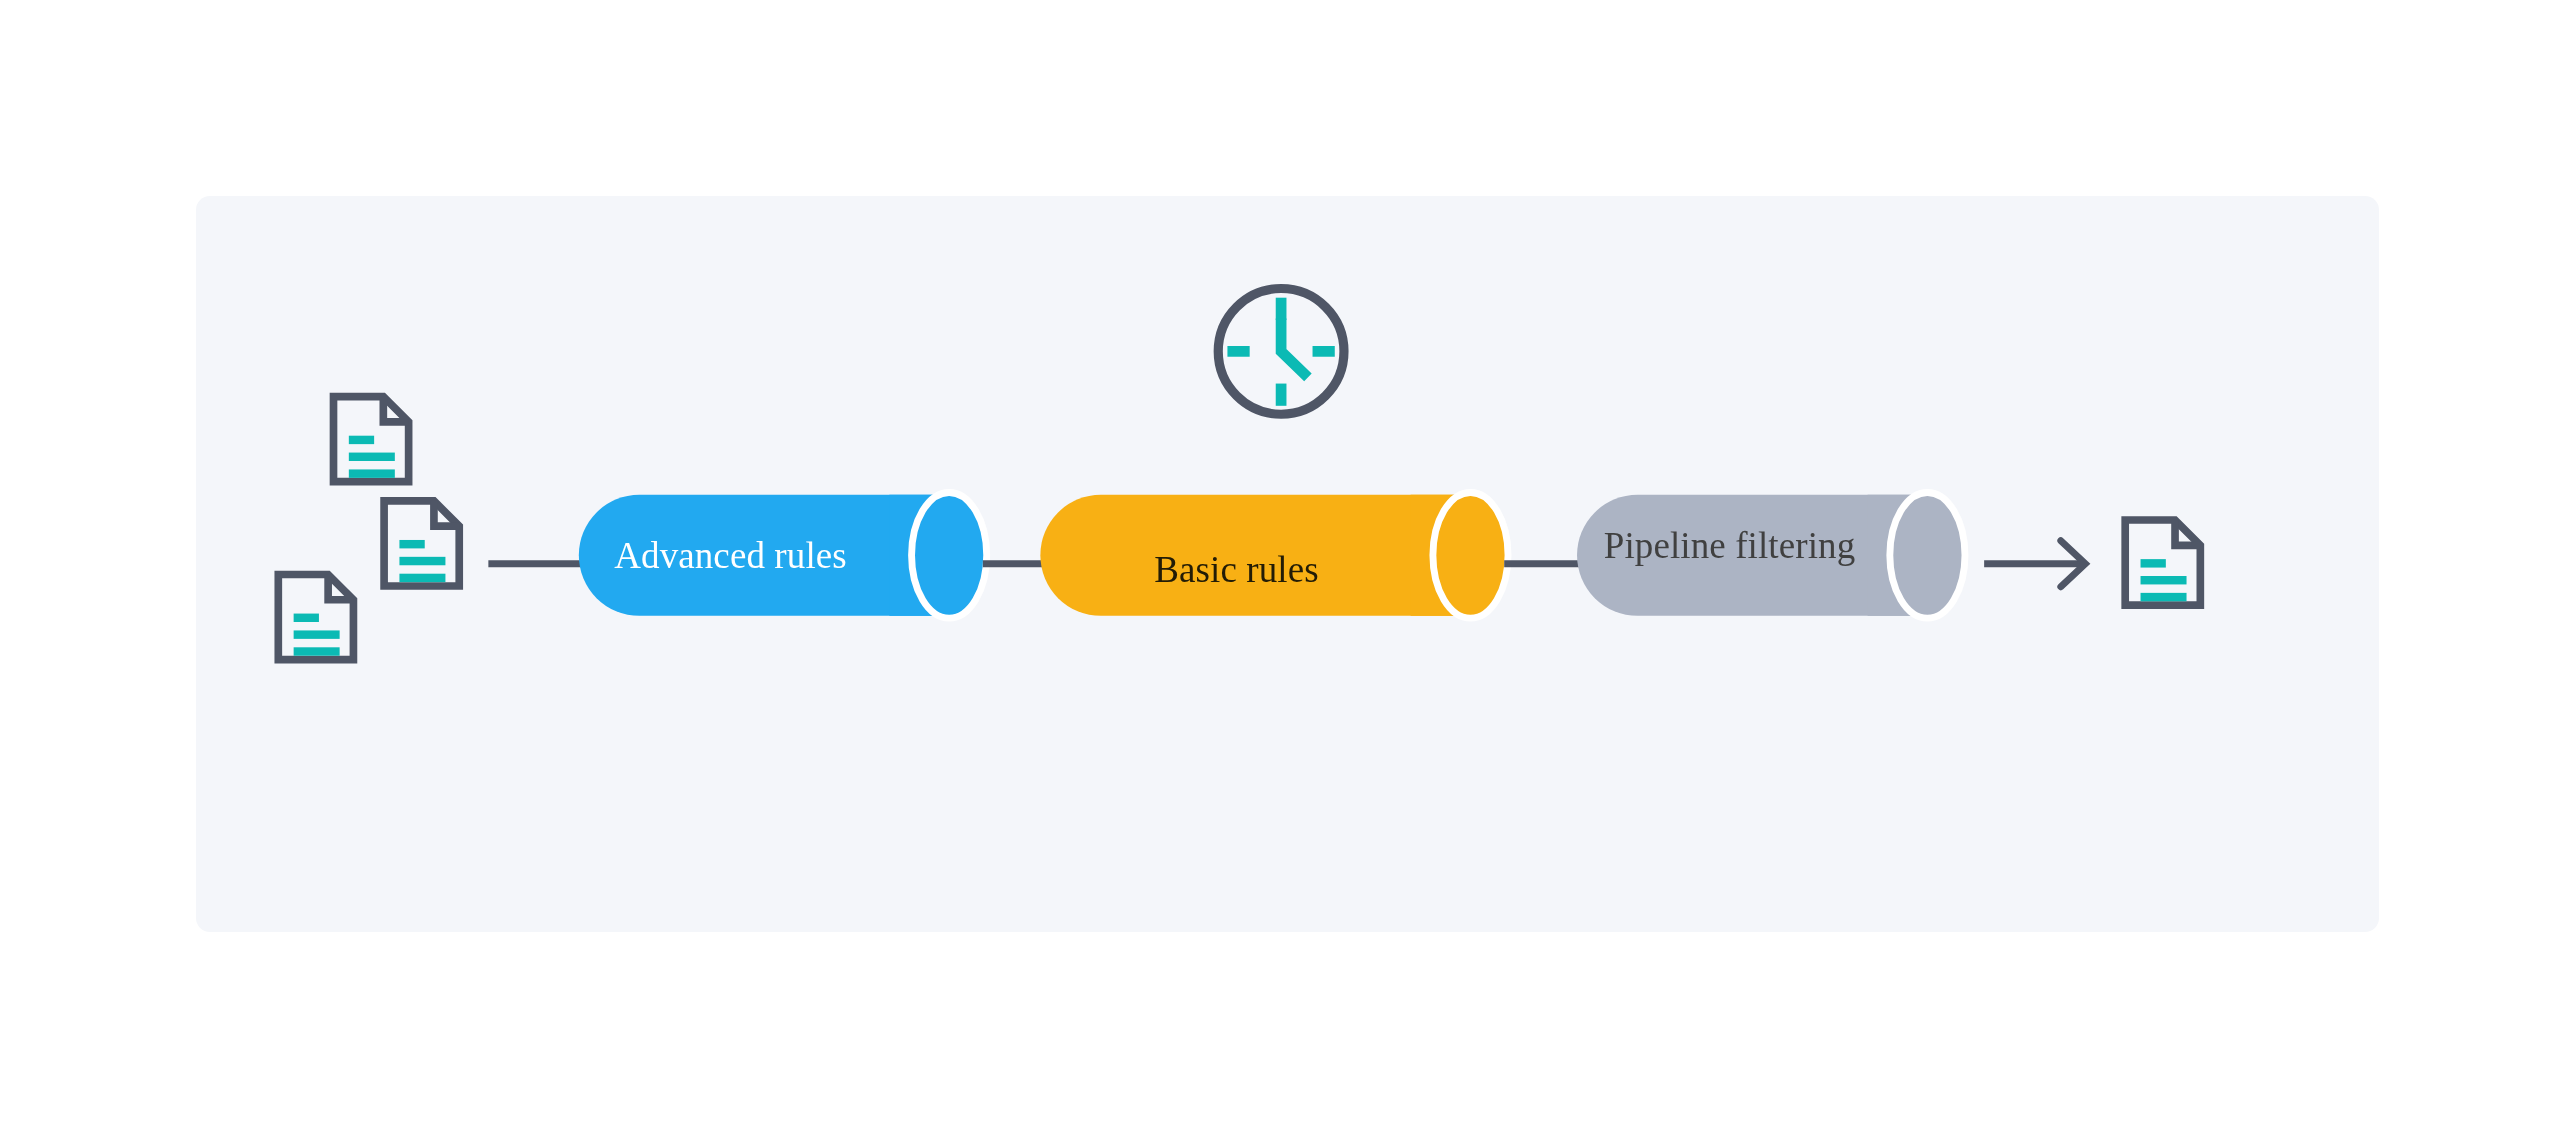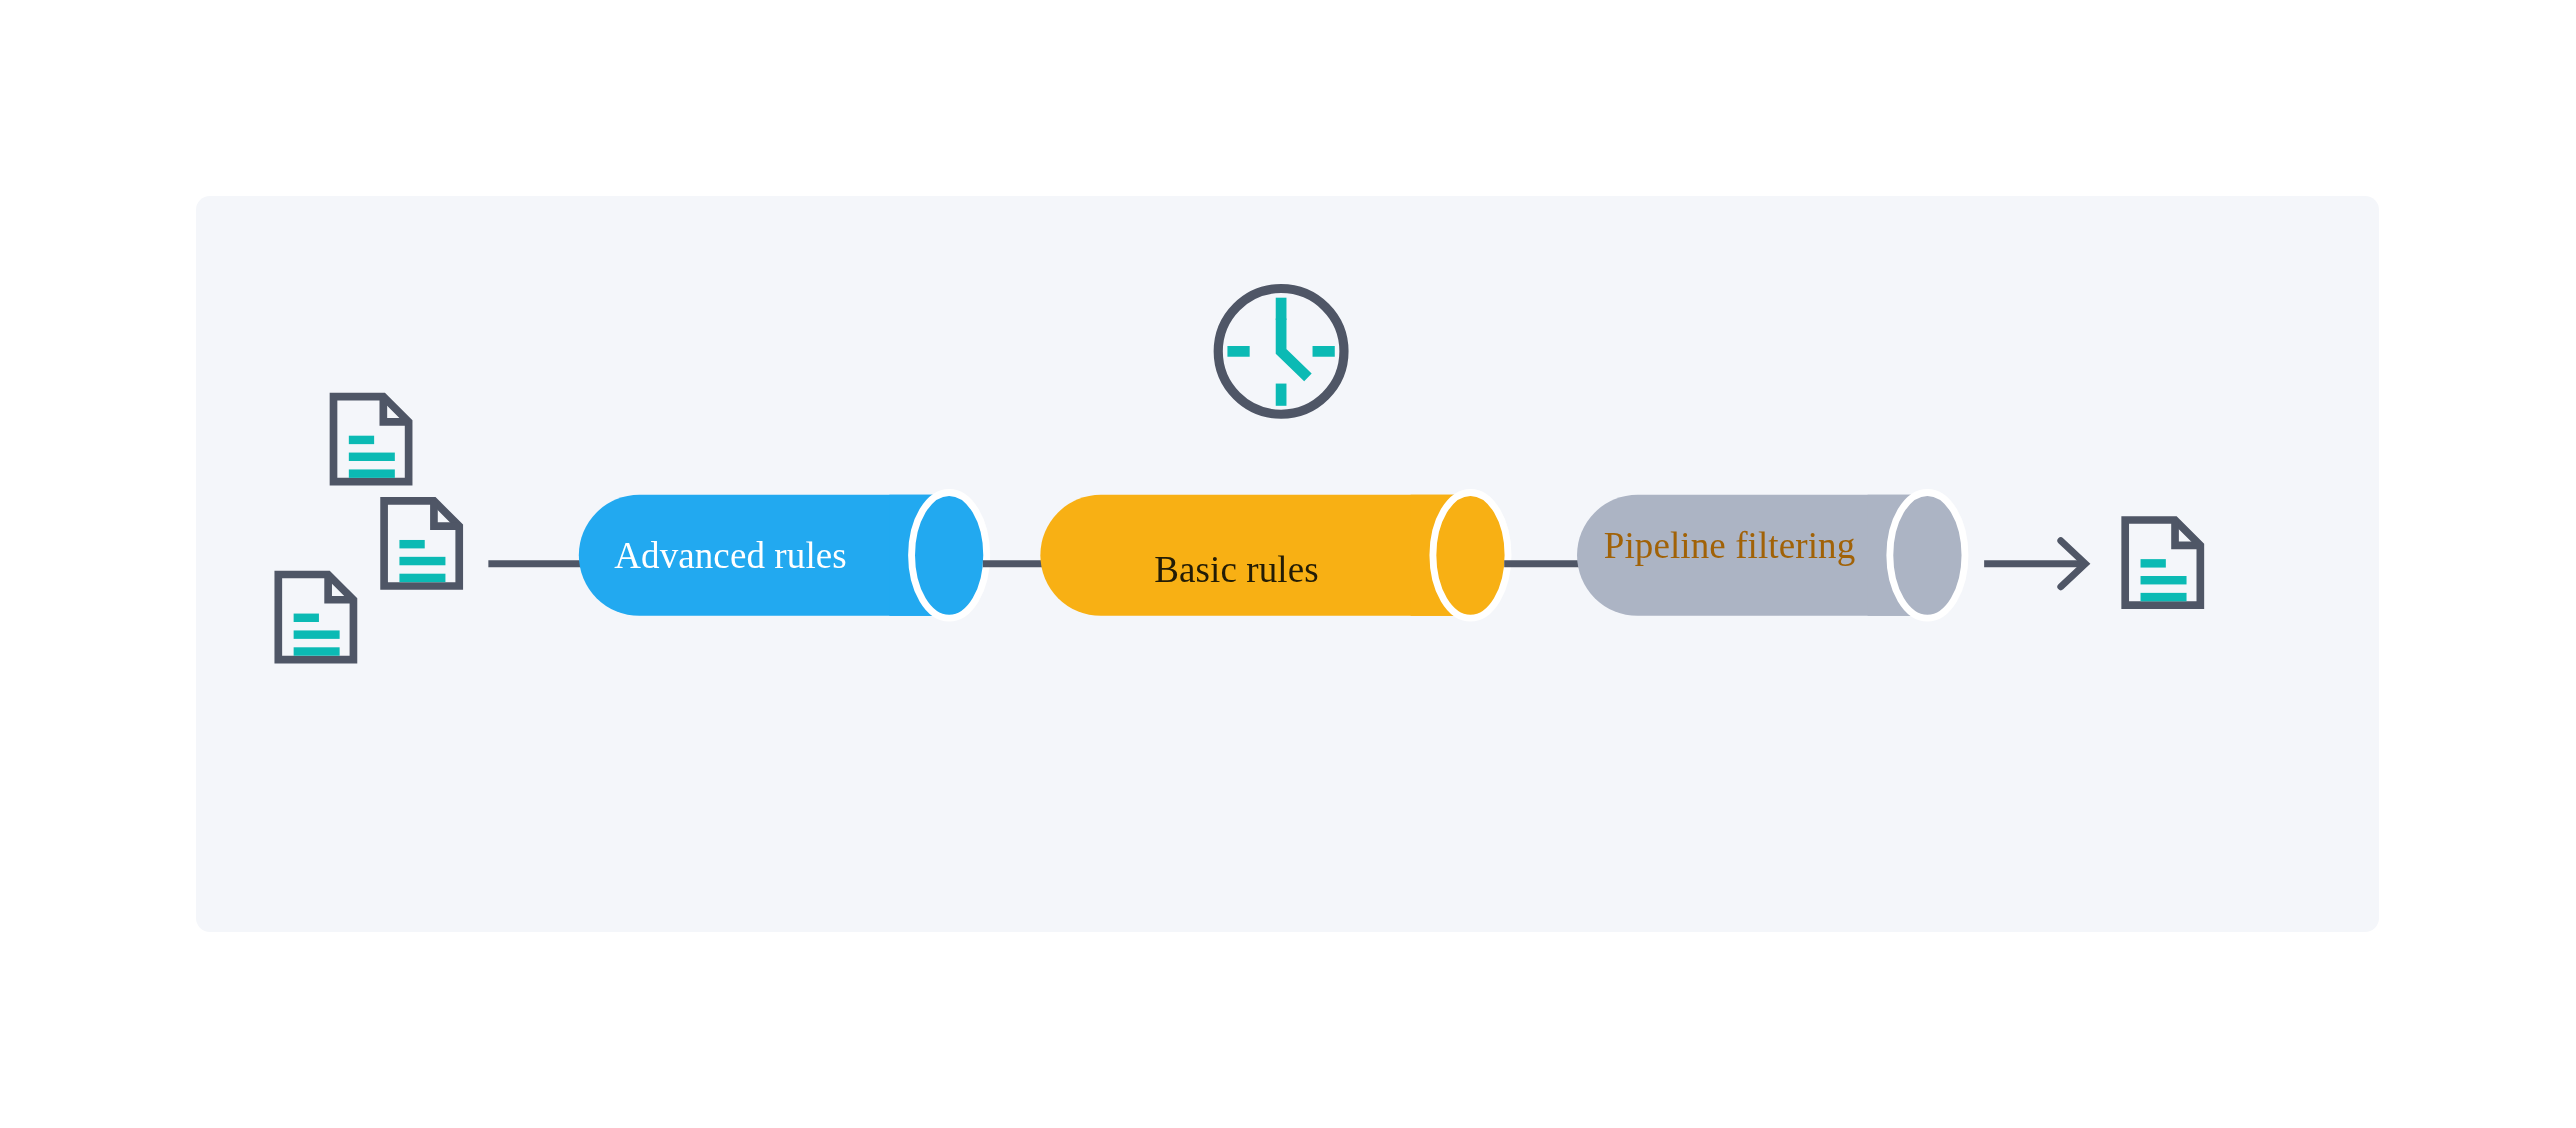--- a/index.html
+++ b/index.html
@@ -41,21 +41,21 @@
     align-items: center;
     justify-content: center;
     font-size: 37px;
     letter-spacing: 0.1px;
     white-space: nowrap;
     pointer-events: none;
     font-family: Liberation Serif, serif;
   }
   .lbl-advanced { left: 579px;  top: 495px; width: 303px; height: 121px; color: #ffffff; }
   .lbl-basic    { left: 1039px; top: 509px; width: 395px; height: 121px; color: #231c06; }
-  .lbl-pipeline { left: 1576px; top: 495px; width: 307px; height: 101px; color: #a16207; }
+  .lbl-pipeline { left: 1576px; top: 495px; width: 307px; height: 101px; color: #404040; }
 </style>
 </head>
 <body>
 
 <div id="stage">
 
   <div class="canvas-panel"></div>
 
   <svg class="flow-svg" viewBox="0 0 3360 1472">
     <defs>

